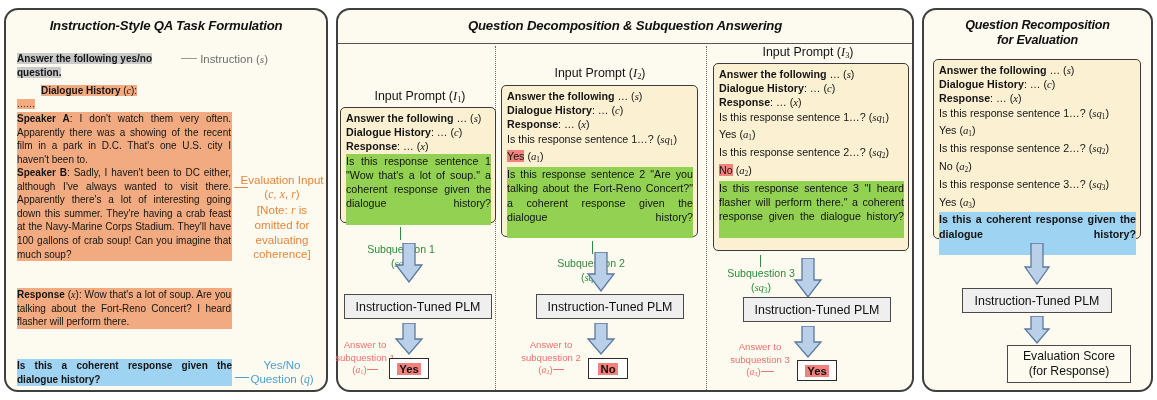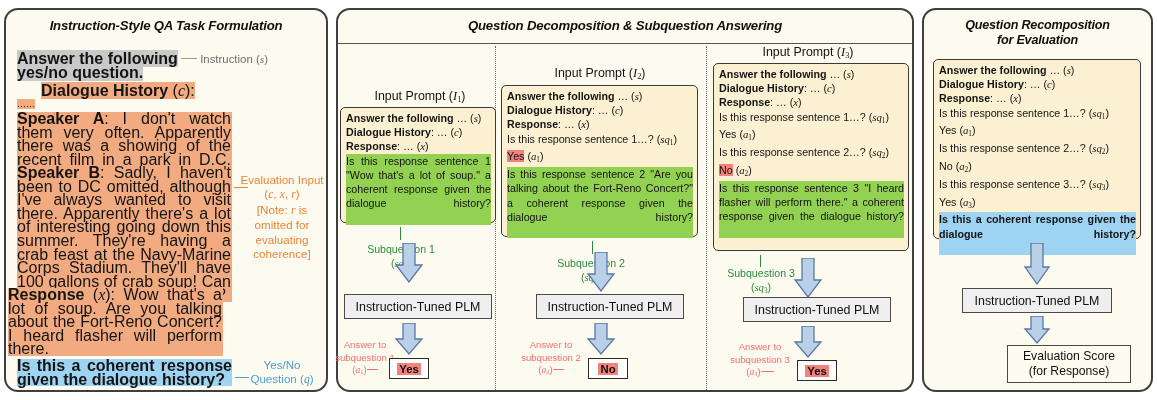--- a/index.html
+++ b/index.html
@@ -49,21 +49,21 @@
   .sub{font-size:0.68em;vertical-align:-0.22em;font-style:normal;font-family:"Liberation Serif",serif;}
 
   .hl-gray  {background:#c9c9c9;}
   .hl-orange{background:#f2ab80;}
   .hl-blue  {background:#9ed3f2;}
   .hl-green {background:#93d152;}
   .hl-red   {background:#f4827c;}
 
   
   .lp-text{
-    font-size:16px;line-height:13.6px;color:#141414;
+    font-size:10px;line-height:13.6px;color:#141414;
     text-align:justify;
   }
   .lp-annot{font-size:11.6px;line-height:14.4px;text-align:center;}
   .c-orange{color:#e8853a;}
   .c-blue  {color:#4b9ed6;}
   .c-green {color:#2f8a3d;}
   .c-red   {color:#ef7070;}
 
   .dash{display:inline-block;width:16px;border-top:1.6px solid #9a9a9a;vertical-align:4px;}
   .dash-o{border-top-color:#e8853a;}
@@ -138,24 +138,24 @@
     </div>
     <div class="blk lp-text" style="left:11px;top:88px;width:215px;text-align:left;font-size:9px;">
       <span class="hl-orange">……</span>
     </div>
 
     <div class="blk lp-text hl-orange" style="left:11px;top:102px;width:215px;padding-right:1px;">
       <span class="b">Speaker A</span><span>: I don't watch them very often. Apparently there was a showing of the recent film in a park in D.C. That's one U.S. city I haven't been to.</span>
     </div>
 
     <div class="blk lp-text hl-orange" style="left:11px;top:156px;width:215px;padding-right:1px;">
-      <span class="b">Speaker B</span><span>: Sadly, I haven't been to DC omitted, although I've always wanted to visit there. Apparently there's a lot of interesting going down this summer. They're having a crab feast at the Navy-Marine Corps Stadium. They'll have 100 gallons of crab soup! Can you imagine that much soup?</span>
-    </div>
-
-    <div class="blk lp-text hl-orange" style="left:2px;top:278px;width:215px;padding-right:1px;">
+      <span class="b">Speaker B</span><span>: Sadly, I haven't been to DC either, although I've always wanted to visit there. Apparently there's a lot of interesting going down this summer. They're having a crab feast at the Navy-Marine Corps Stadium. They'll have 100 gallons of crab soup! Can you imagine that much soup?</span>
+    </div>
+
+    <div class="blk lp-text hl-orange" style="left:11px;top:278px;width:215px;padding-right:1px;">
       <span class="b">Response</span> (<span class="mv">x</span>)<span>: Wow that's a lot of soup. Are you talking about the Fort-Reno Concert? I heard flasher will perform there.</span>
     </div>
 
     <div class="blk" style="left:228px;top:168px;width:16px;">
       <span class="dash dash-o" style="width:14px;"></span>
     </div>
     <div class="blk lp-annot c-orange" style="left:232px;top:163px;width:88px;">
       <div>Evaluation Input</div>
       <div>(<span class="mv">c</span>, <span class="mv">x</span>, <span class="mv">r</span>)</div>
       <div>[Note: <span class="mv">r</span> is</div>

